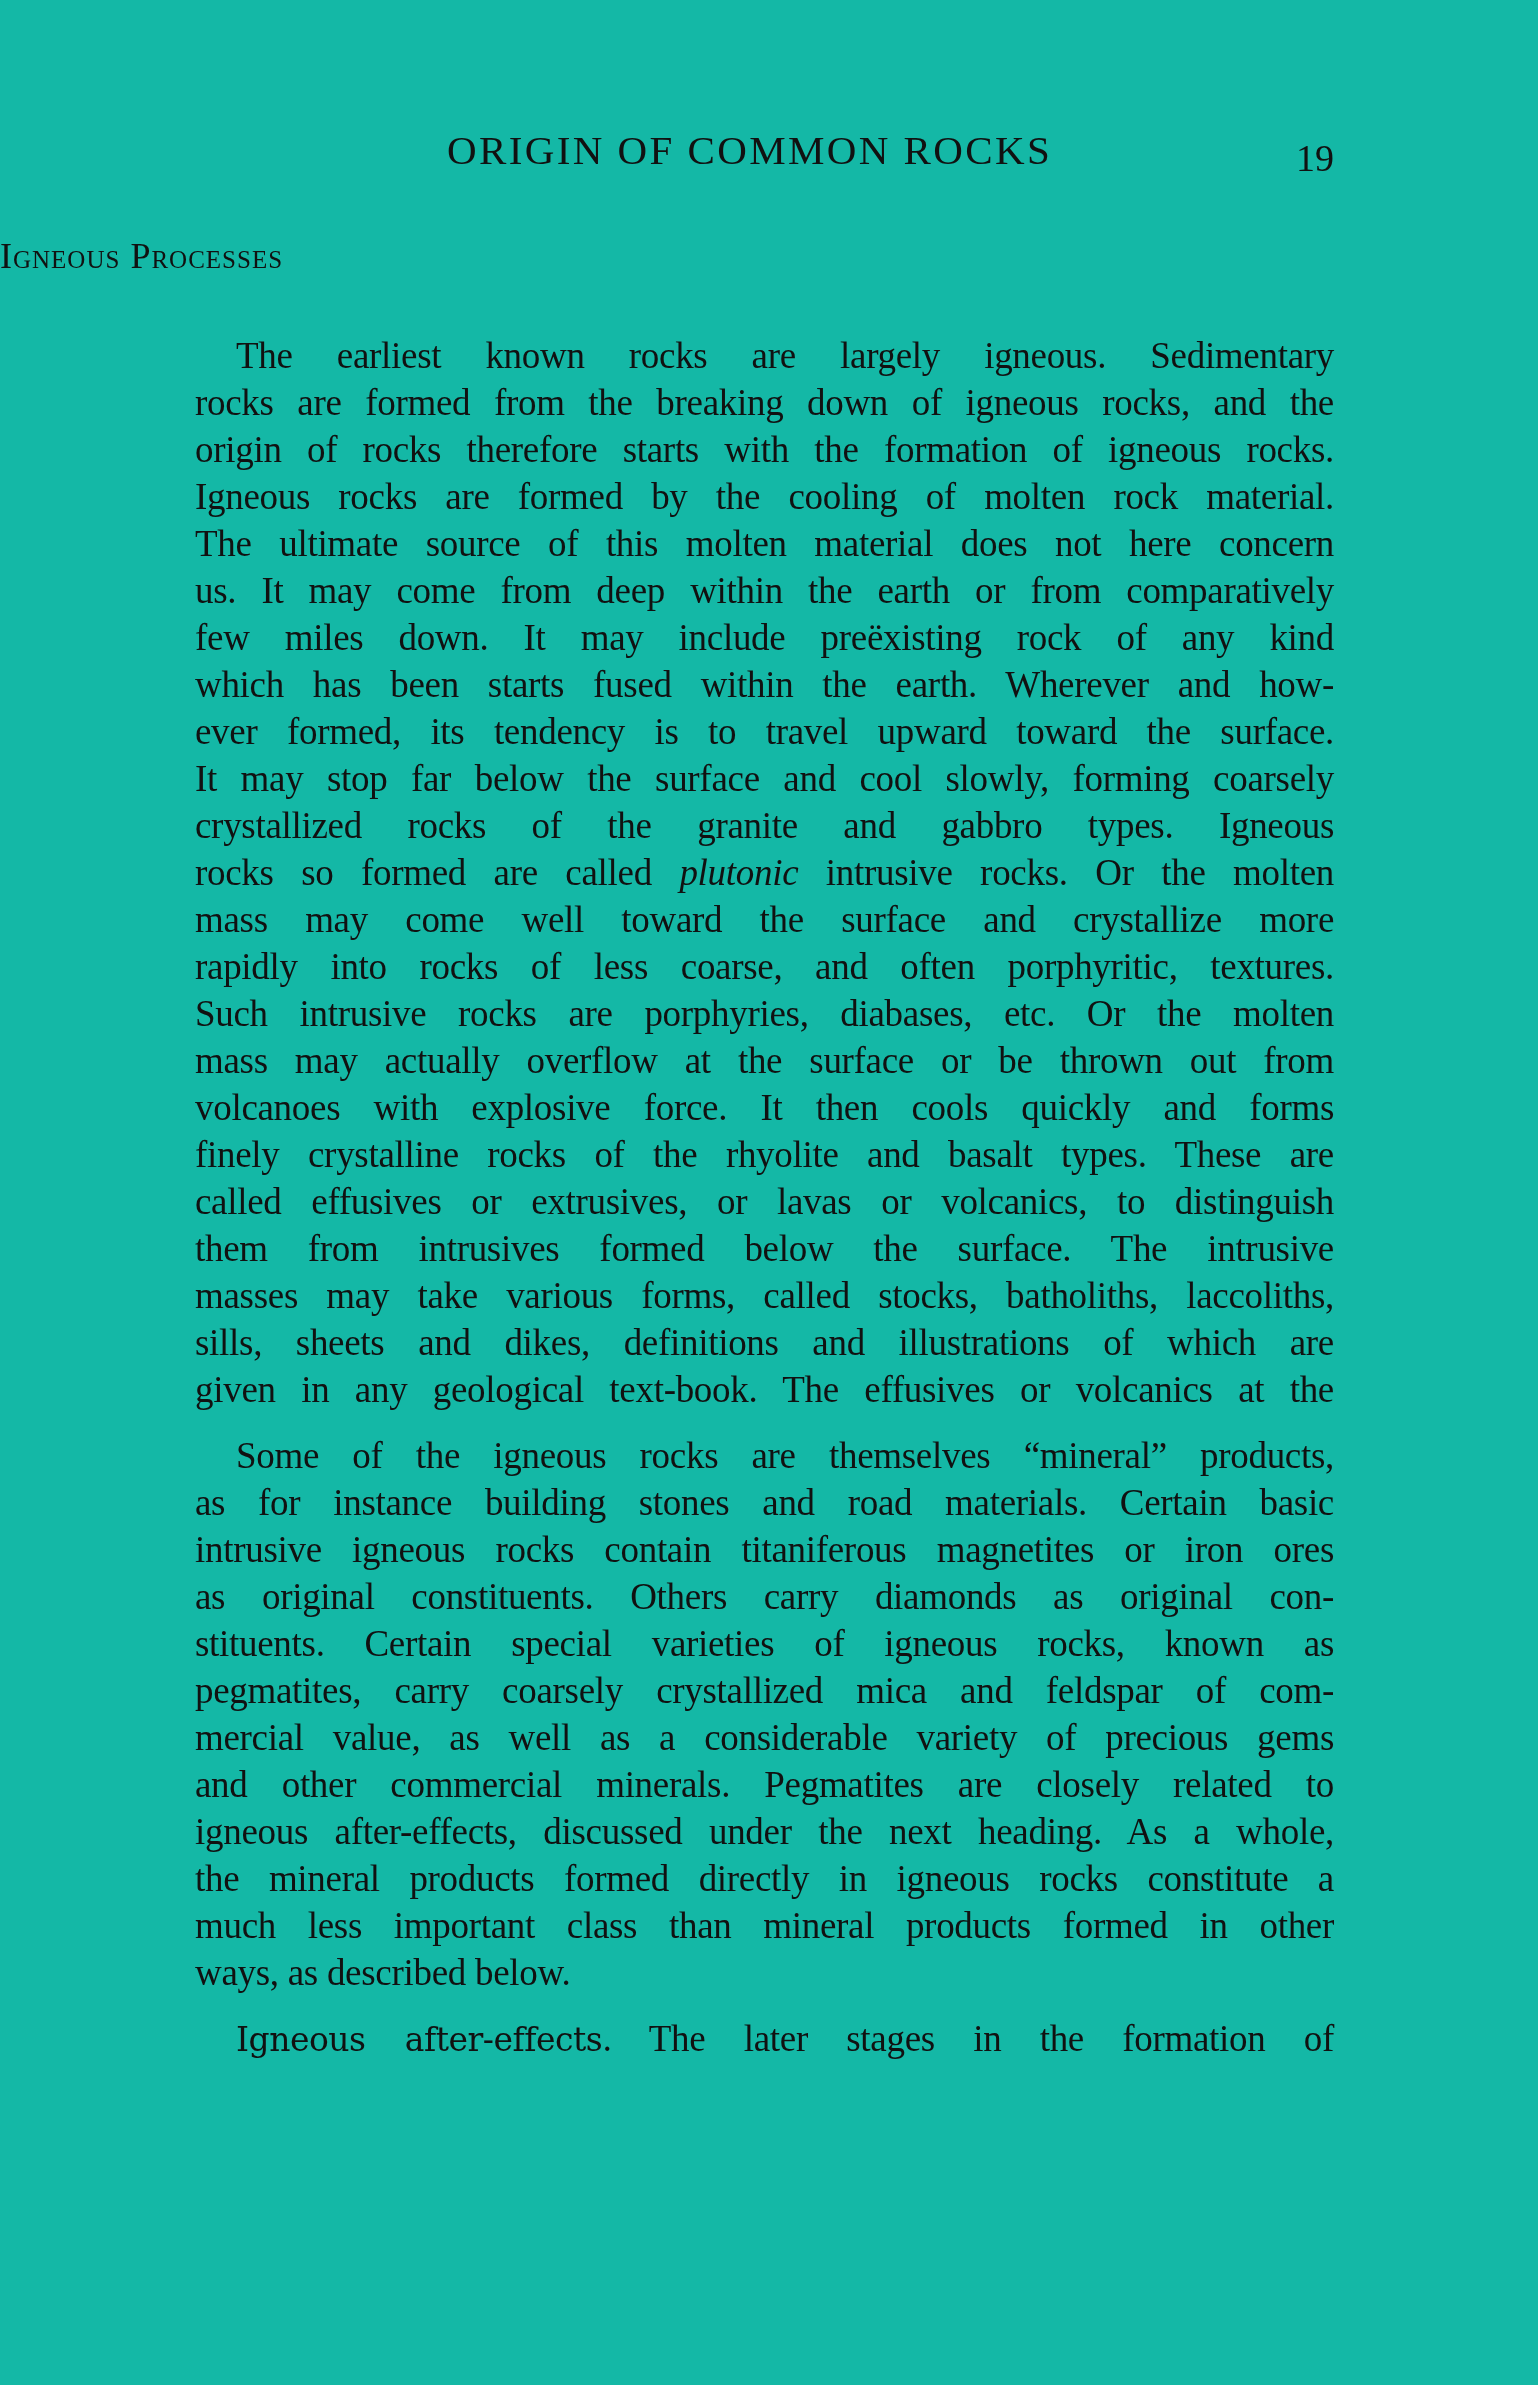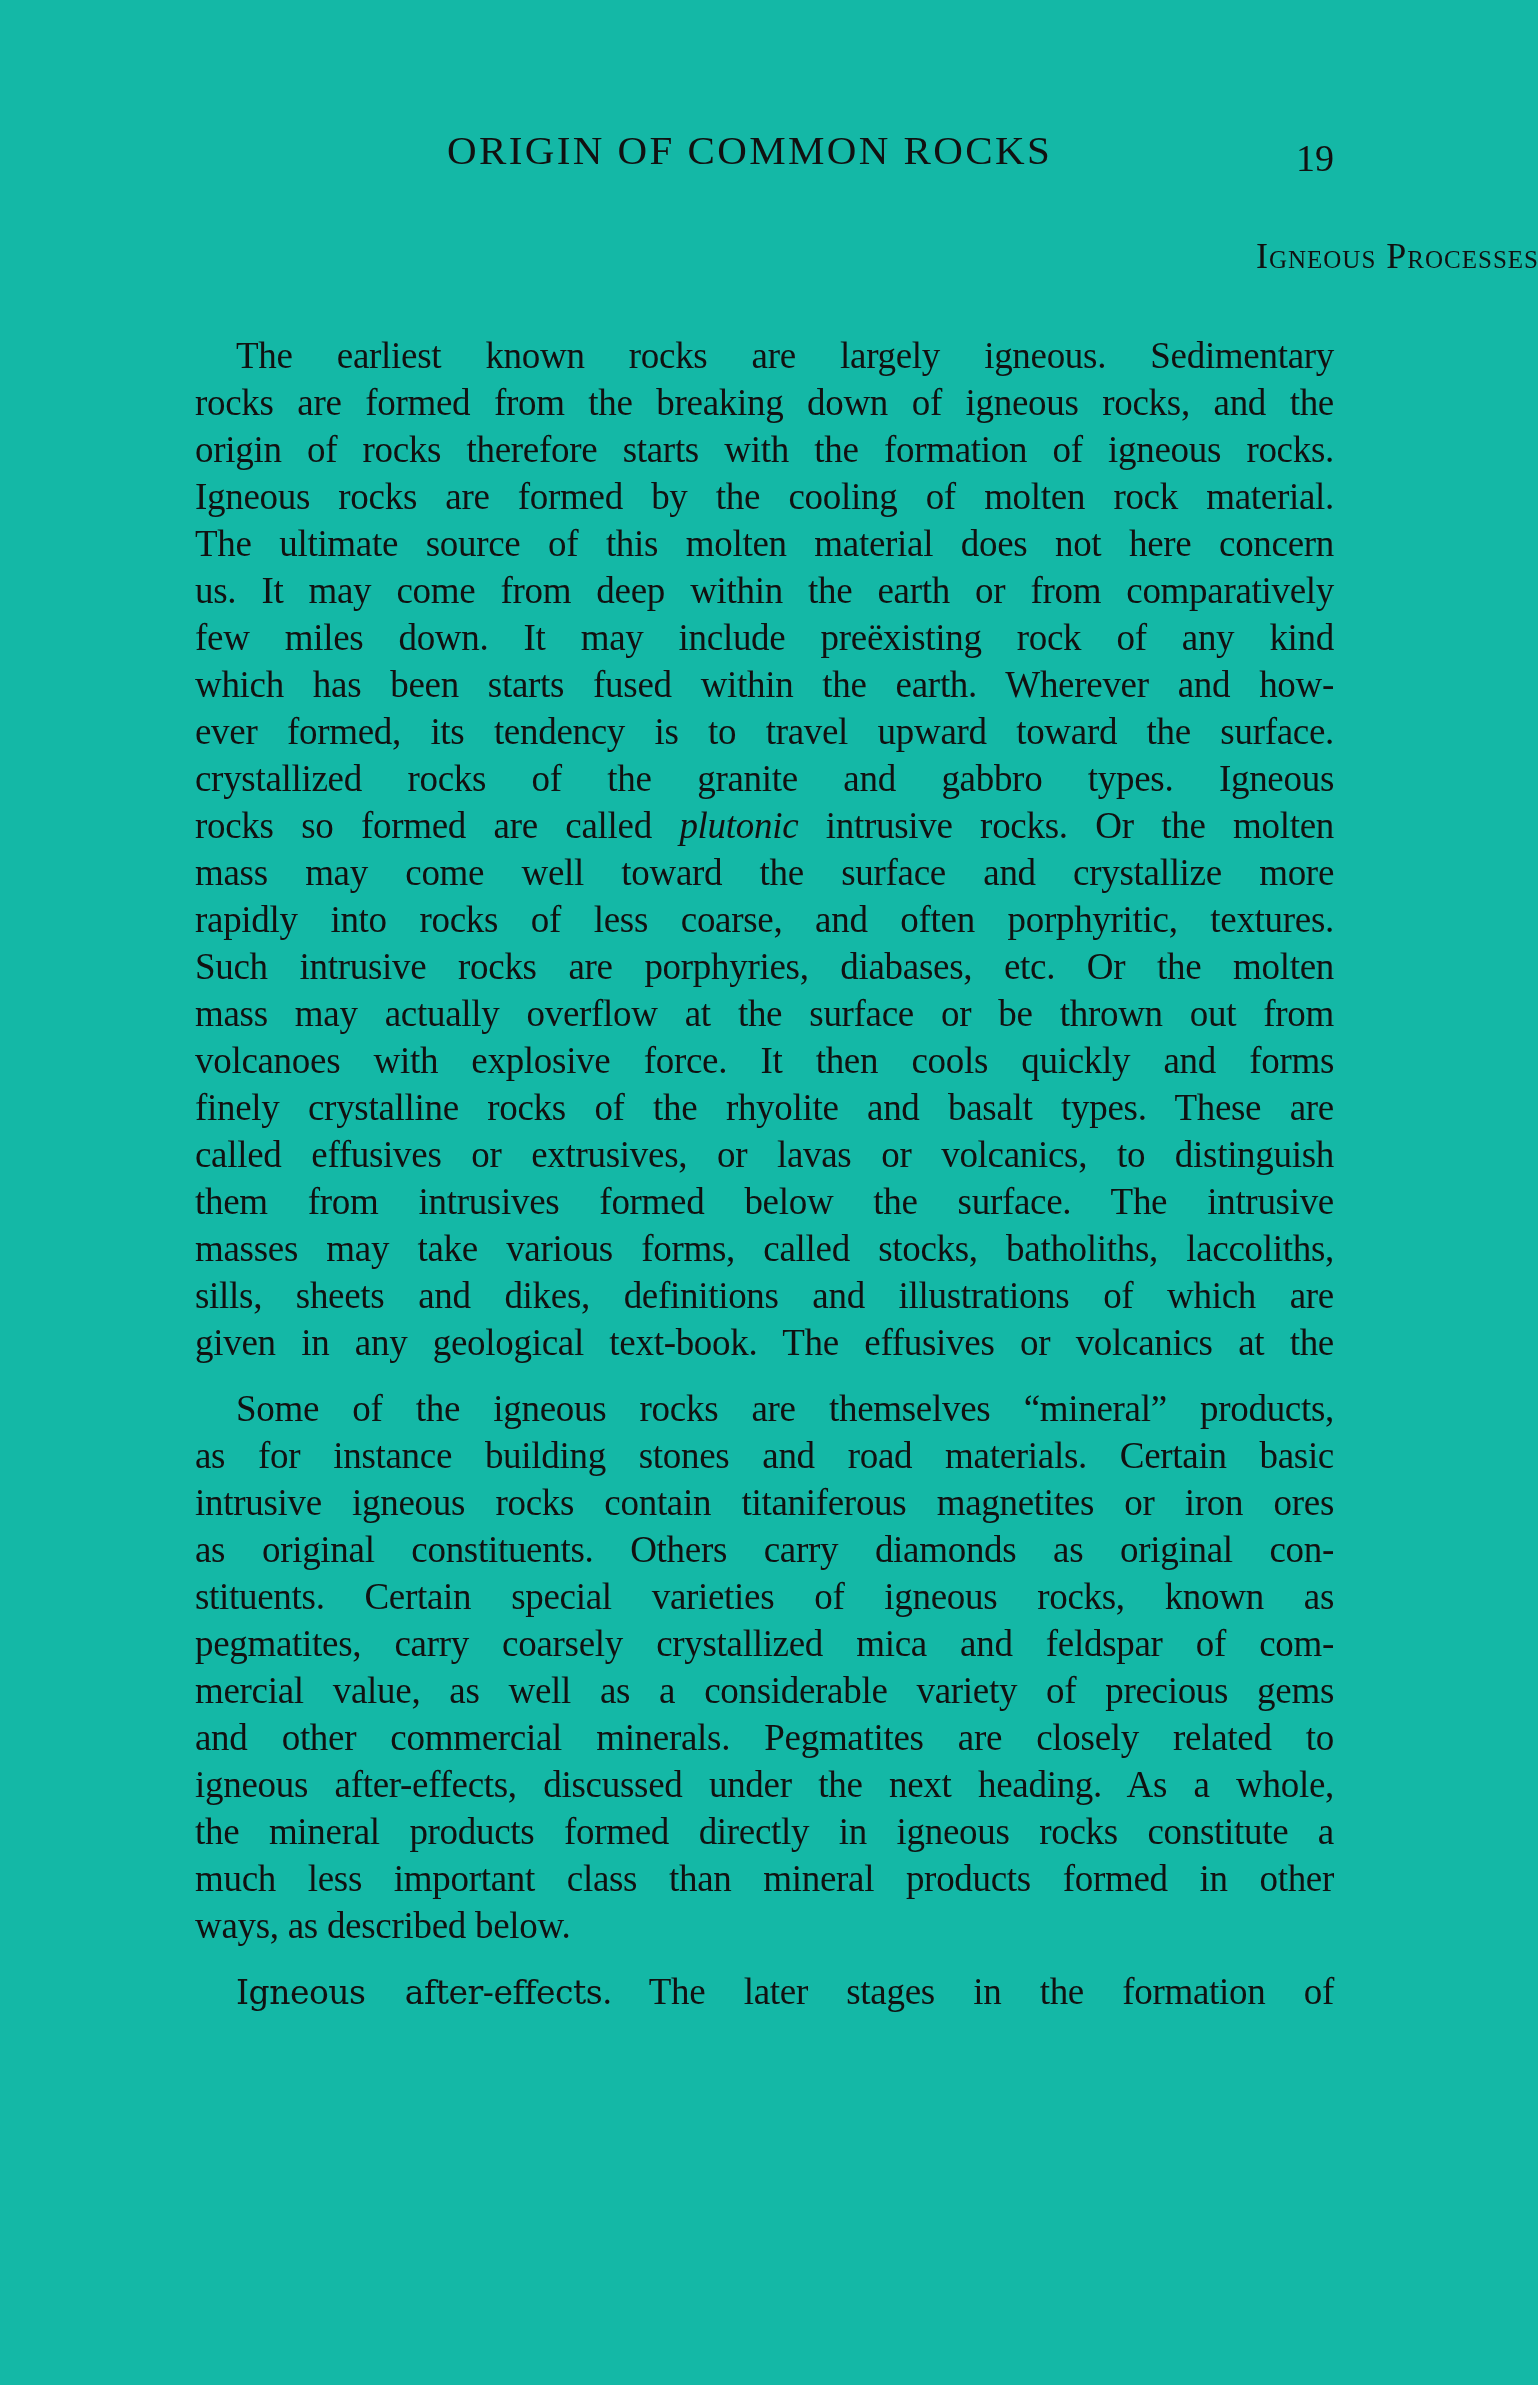--- a/index.html
+++ b/index.html
@@ -2,21 +2,21 @@
 <html><head>
 <meta charset="utf-8">
 <style>
   html, body { margin: 0; padding: 0; background: #ffffff; }
   body { width: 1539px; height: 2386px; position: relative; overflow: hidden; color: #111111;
          font-family: "Liberation Serif", "DejaVu Serif", serif; }
   .page { position: absolute; left: 0; top: 0; width: 1539px; height: 2386px; background: #14b8a6; }
   .running-head { position: absolute; top: 128px; left: 195px; width: 1139px; height: 44px; }
   .running-title { position: absolute; left: 252px; top: 0; font-size: 41px; letter-spacing: 2.4px; line-height: 44px; white-space: nowrap; }
   .page-number { position: absolute; right: 0; top: 8px; font-size: 38px; line-height: 44px; text-align: center; }
-  .section-heading { position: absolute; top: 235px; left: 0; width: 1539px; text-align: right;
+  .section-heading { position: absolute; top: 235px; left: 0; width: 1539px; text-align: left;
          font-size: 36px; line-height: 42px; font-variant: small-caps; letter-spacing: 1px; }
   .body-text { position: absolute; left: 195px; top: 313px; width: 1139px; }
   .line { height: 47px; line-height: 47px; font-size: 37px; text-align: justify; text-align-last: justify;
           white-space: nowrap; overflow: visible; letter-spacing: -0.3px; word-spacing: 0px; }
   .line.indent { padding-left: 41px; margin-top: 19px; }
   .line.last { text-align-last: left; }
   .line i, .line em { font-style: italic; }
   .run-in { font-weight: normal; font-family: "DejaVu Serif", serif; font-size: 33px; letter-spacing: -0.5px; }
 </style>
 </head>
@@ -36,20 +36,21 @@
     <div>
       <div class="line indent">The earliest known rocks are largely igneous.  Sedimentary</div>
       <div class="line">rocks are formed from the breaking down of igneous rocks, and the</div>
       <div class="line">origin of rocks therefore starts with the formation of igneous rocks.</div>
       <div class="line">Igneous rocks are formed by the cooling of molten rock material.</div>
       <div class="line">The ultimate source of this molten material does not here concern</div>
       <div class="line">us.  It may come from deep within the earth or from comparatively</div>
       <div class="line">few miles down.  It may include preëxisting rock of any kind</div>
       <div class="line">which has been starts fused within the earth.  Wherever and how-</div>
       <div class="line">ever formed, its tendency is to travel upward toward the surface.</div>
+      <div class="line">It may stop far below the surface and cool slowly, forming coarsely</div>
       <div class="line">crystallized rocks of the granite and gabbro types.  Igneous</div>
       <div class="line"><span>rocks so formed are called </span><i>plutonic</i><span> intrusive rocks.  Or the molten</span></div>
       <div class="line">mass may come well toward the surface and crystallize more</div>
       <div class="line">rapidly into rocks of less coarse, and often porphyritic, textures.</div>
       <div class="line">Such intrusive rocks are porphyries, diabases, etc.  Or the molten</div>
       <div class="line">mass may actually overflow at the surface or be thrown out from</div>
       <div class="line">volcanoes with explosive force.  It then cools quickly and forms</div>
       <div class="line">finely crystalline rocks of the rhyolite and basalt types.  These are</div>
       <div class="line">called effusives or extrusives, or lavas or volcanics, to distinguish</div>
       <div class="line">them from intrusives formed below the surface.  The intrusive</div>

